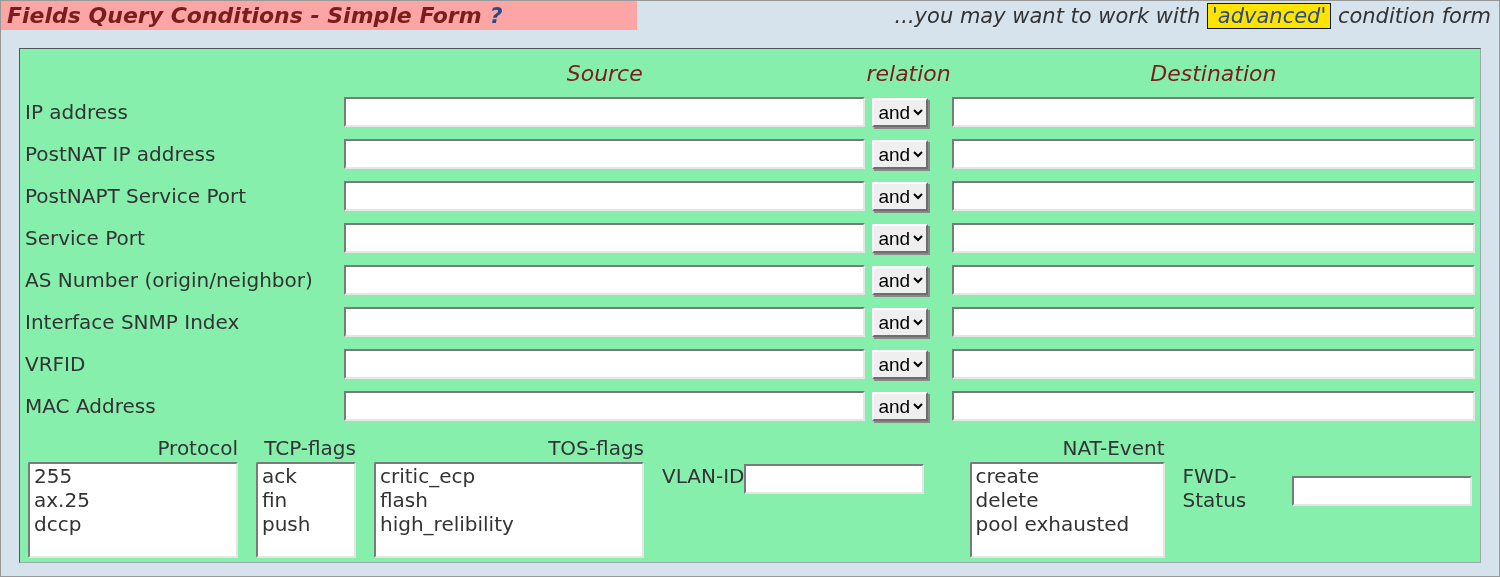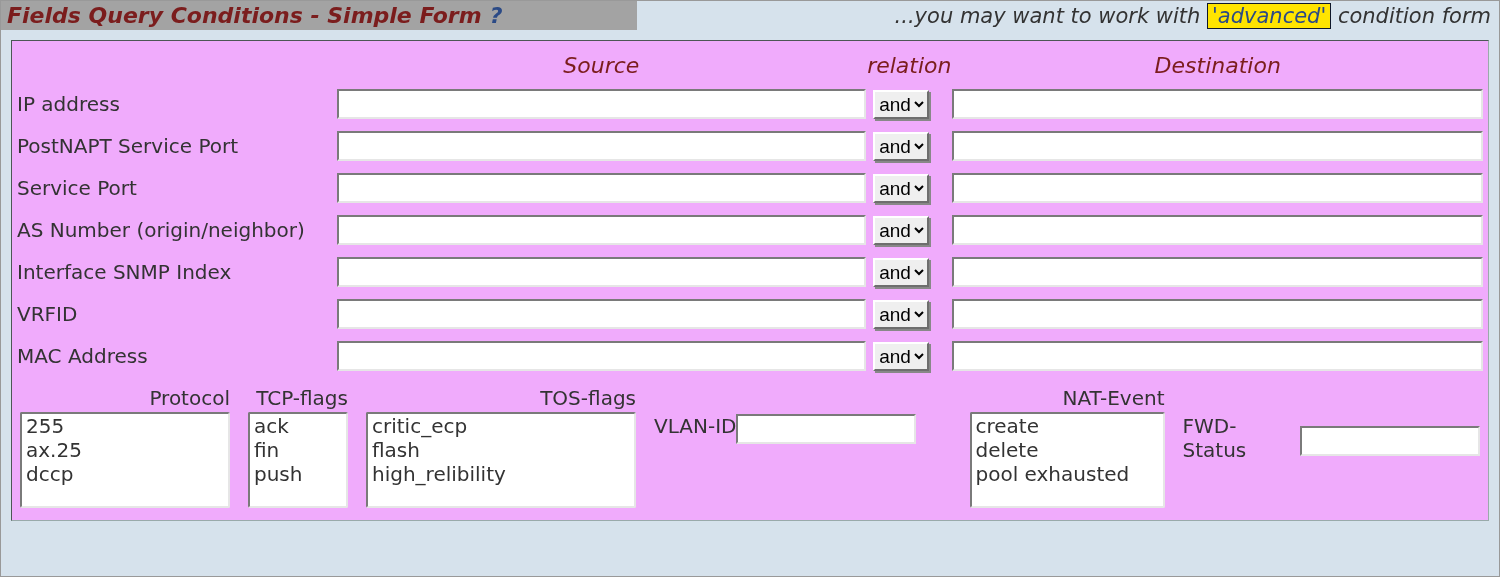--- a/index.html
+++ b/index.html
@@ -18,21 +18,21 @@
     height: 577px;
     background: #d6e2ec;
     border: 1px solid #999;
   }
   .header-row {
     display: flex;
     align-items: center;
     width: 100%;
   }
   .title-bar {
-    background: #a3a3a3;
+    background: #fca5a5;
     padding: 2px 10px 2px 6px;
     font-style: italic;
     font-weight: bold;
     color: #7b1d1d;
     font-size: 22px;
     display: flex;
     align-items: center;
     gap: 8px;
     flex: 0 0 auto;
     width: 636px;
@@ -51,23 +51,23 @@
   }
   .hint .adv {
     background: #ffe400;
     color: #2b4a86;
     padding: 0 4px;
     border: 1px solid #0f172a;
     cursor: pointer;
   }
   .panel {
     border: 1px inset #9aa;
-    margin: 10px;
-    background: #f0abfc;
-    padding: 0 4px 12px 4px;
+    margin: 18px;
+    background: #86efac;
+    padding: 0 4px 4px 4px;
   }
   .grid {
     width: 100%;
     border-collapse: separate;
     border-spacing: 0 10px;
   }
   .grid th {
     font-weight: normal;
     font-style: italic;
     color: #7b1d1d;
@@ -181,20 +181,26 @@
         </tr>
       </thead>
       <tbody>
         <tr>
           <td class="label">IP address</td>
           <td class="col-src"><input class="txt" value="" style=""></td>
           <td class="col-rel"><select class="sel-rel"><option>and</option></select></td>
           <td class="col-dst"><input class="txt" value="" style=""></td>
         </tr>
         <tr>
+          <td class="label">PostNAT IP address</td>
+          <td class="col-src"><input class="txt" value="" style=""></td>
+          <td class="col-rel"><select class="sel-rel"><option>and</option></select></td>
+          <td class="col-dst"><input class="txt" value="" style=""></td>
+        </tr>
+        <tr>
           <td class="label">PostNAPT Service Port</td>
           <td class="col-src"><input class="txt" value="" style=""></td>
           <td class="col-rel"><select class="sel-rel"><option>and</option></select></td>
           <td class="col-dst"><input class="txt" value="" style=""></td>
         </tr>
         <tr>
           <td class="label">Service Port</td>
           <td class="col-src"><input class="txt" value="" style=""></td>
           <td class="col-rel"><select class="sel-rel"><option>and</option></select></td>
           <td class="col-dst"><input class="txt" value="" style=""></td>

